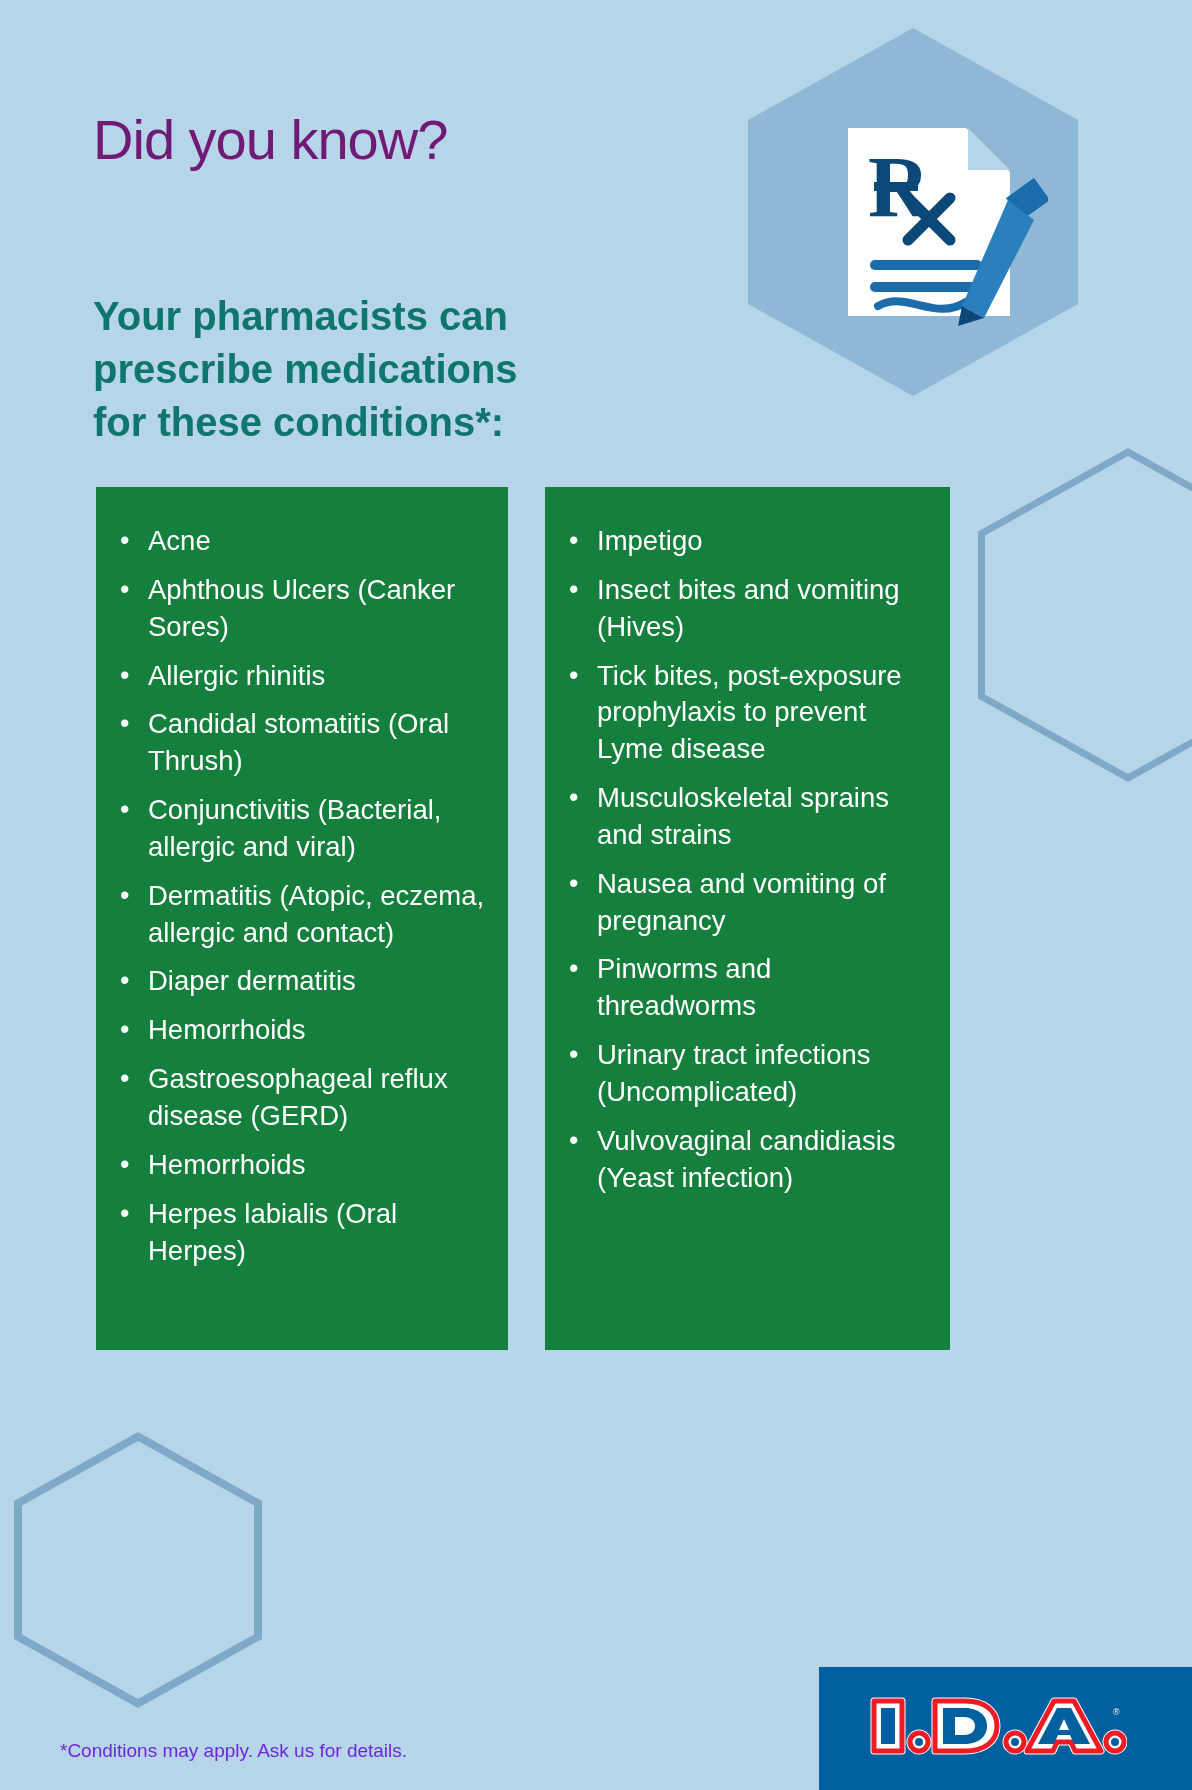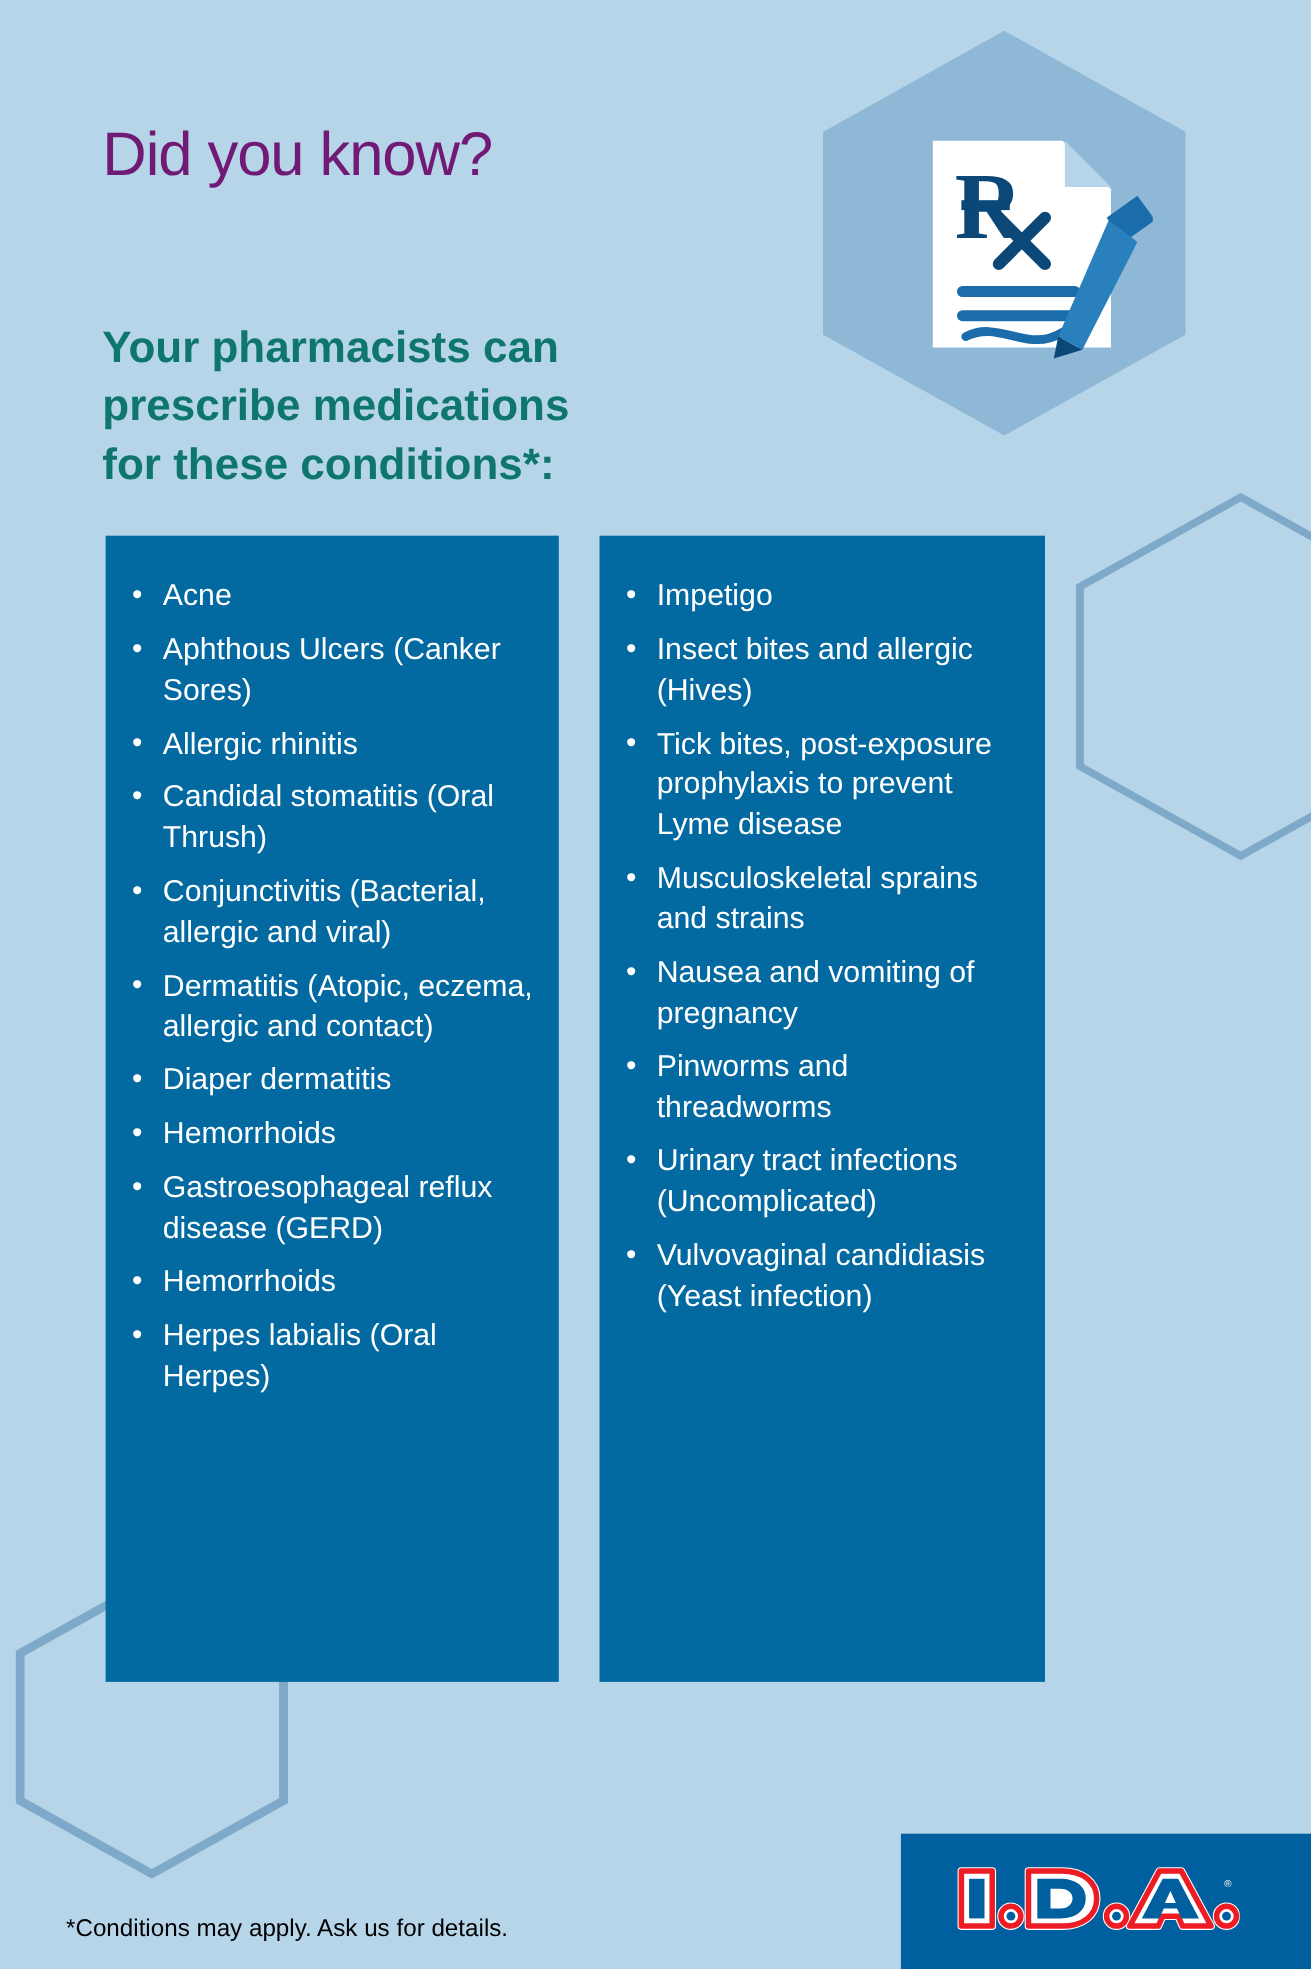--- a/index.html
+++ b/index.html
@@ -82,22 +82,22 @@
   .rx-wrap {
     position: absolute;
     left: 838px; top: 120px;
     width: 210px; height: 215px;
   }
 
   
   .panel {
     position: absolute;
     top: 487px;
-    height: 1042px;
-    background: #0369a1;
+    height: 863px;
+    background: #15803d;
   }
   .panel-left  { left: 96px;  width: 412px; }
   .panel-right { left: 545px; width: 405px; }
 
   ul.cond-list {
     list-style: none;
     margin: 0;
     padding: 36px 14px 0 22px;
   }
   ul.cond-list li {
@@ -114,22 +114,22 @@
     left: 2px;
     top: -1px;
     font-size: 27px;
     color: #ffffff;
   }
 
   
   .footnote {
     position: absolute;
     left: 60px; top: 1740px;
-    font-size: 22px;
-    color: #000000;
+    font-size: 19px;
+    color: #6d28d9;
   }
 
   
   .logo-box {
     position: absolute;
     left: 819px; top: 1667px;
     width: 373px; height: 123px;
     background: #005f9e;
   }
   .logo-mark {
@@ -187,21 +187,21 @@
       <li>Hemorrhoids</li>
       <li>Gastroesophageal reflux disease (GERD)</li>
       <li>Hemorrhoids</li>
       <li>Herpes labialis (Oral Herpes)</li>
     </ul>
   </div>
 
   <div class="panel panel-right">
     <ul class="cond-list">
       <li>Impetigo</li>
-      <li>Insect bites and allergic (Hives)</li>
+      <li>Insect bites and vomiting (Hives)</li>
       <li>Tick bites, post-exposure prophylaxis to prevent Lyme disease</li>
       <li>Musculoskeletal sprains and strains</li>
       <li>Nausea and vomiting of pregnancy</li>
       <li>Pinworms and threadworms</li>
       <li>Urinary tract infections (Uncomplicated)</li>
       <li>Vulvovaginal candidiasis (Yeast infection)</li>
     </ul>
   </div>
 
   <div class="footnote">*Conditions may apply. Ask us for details.</div>

